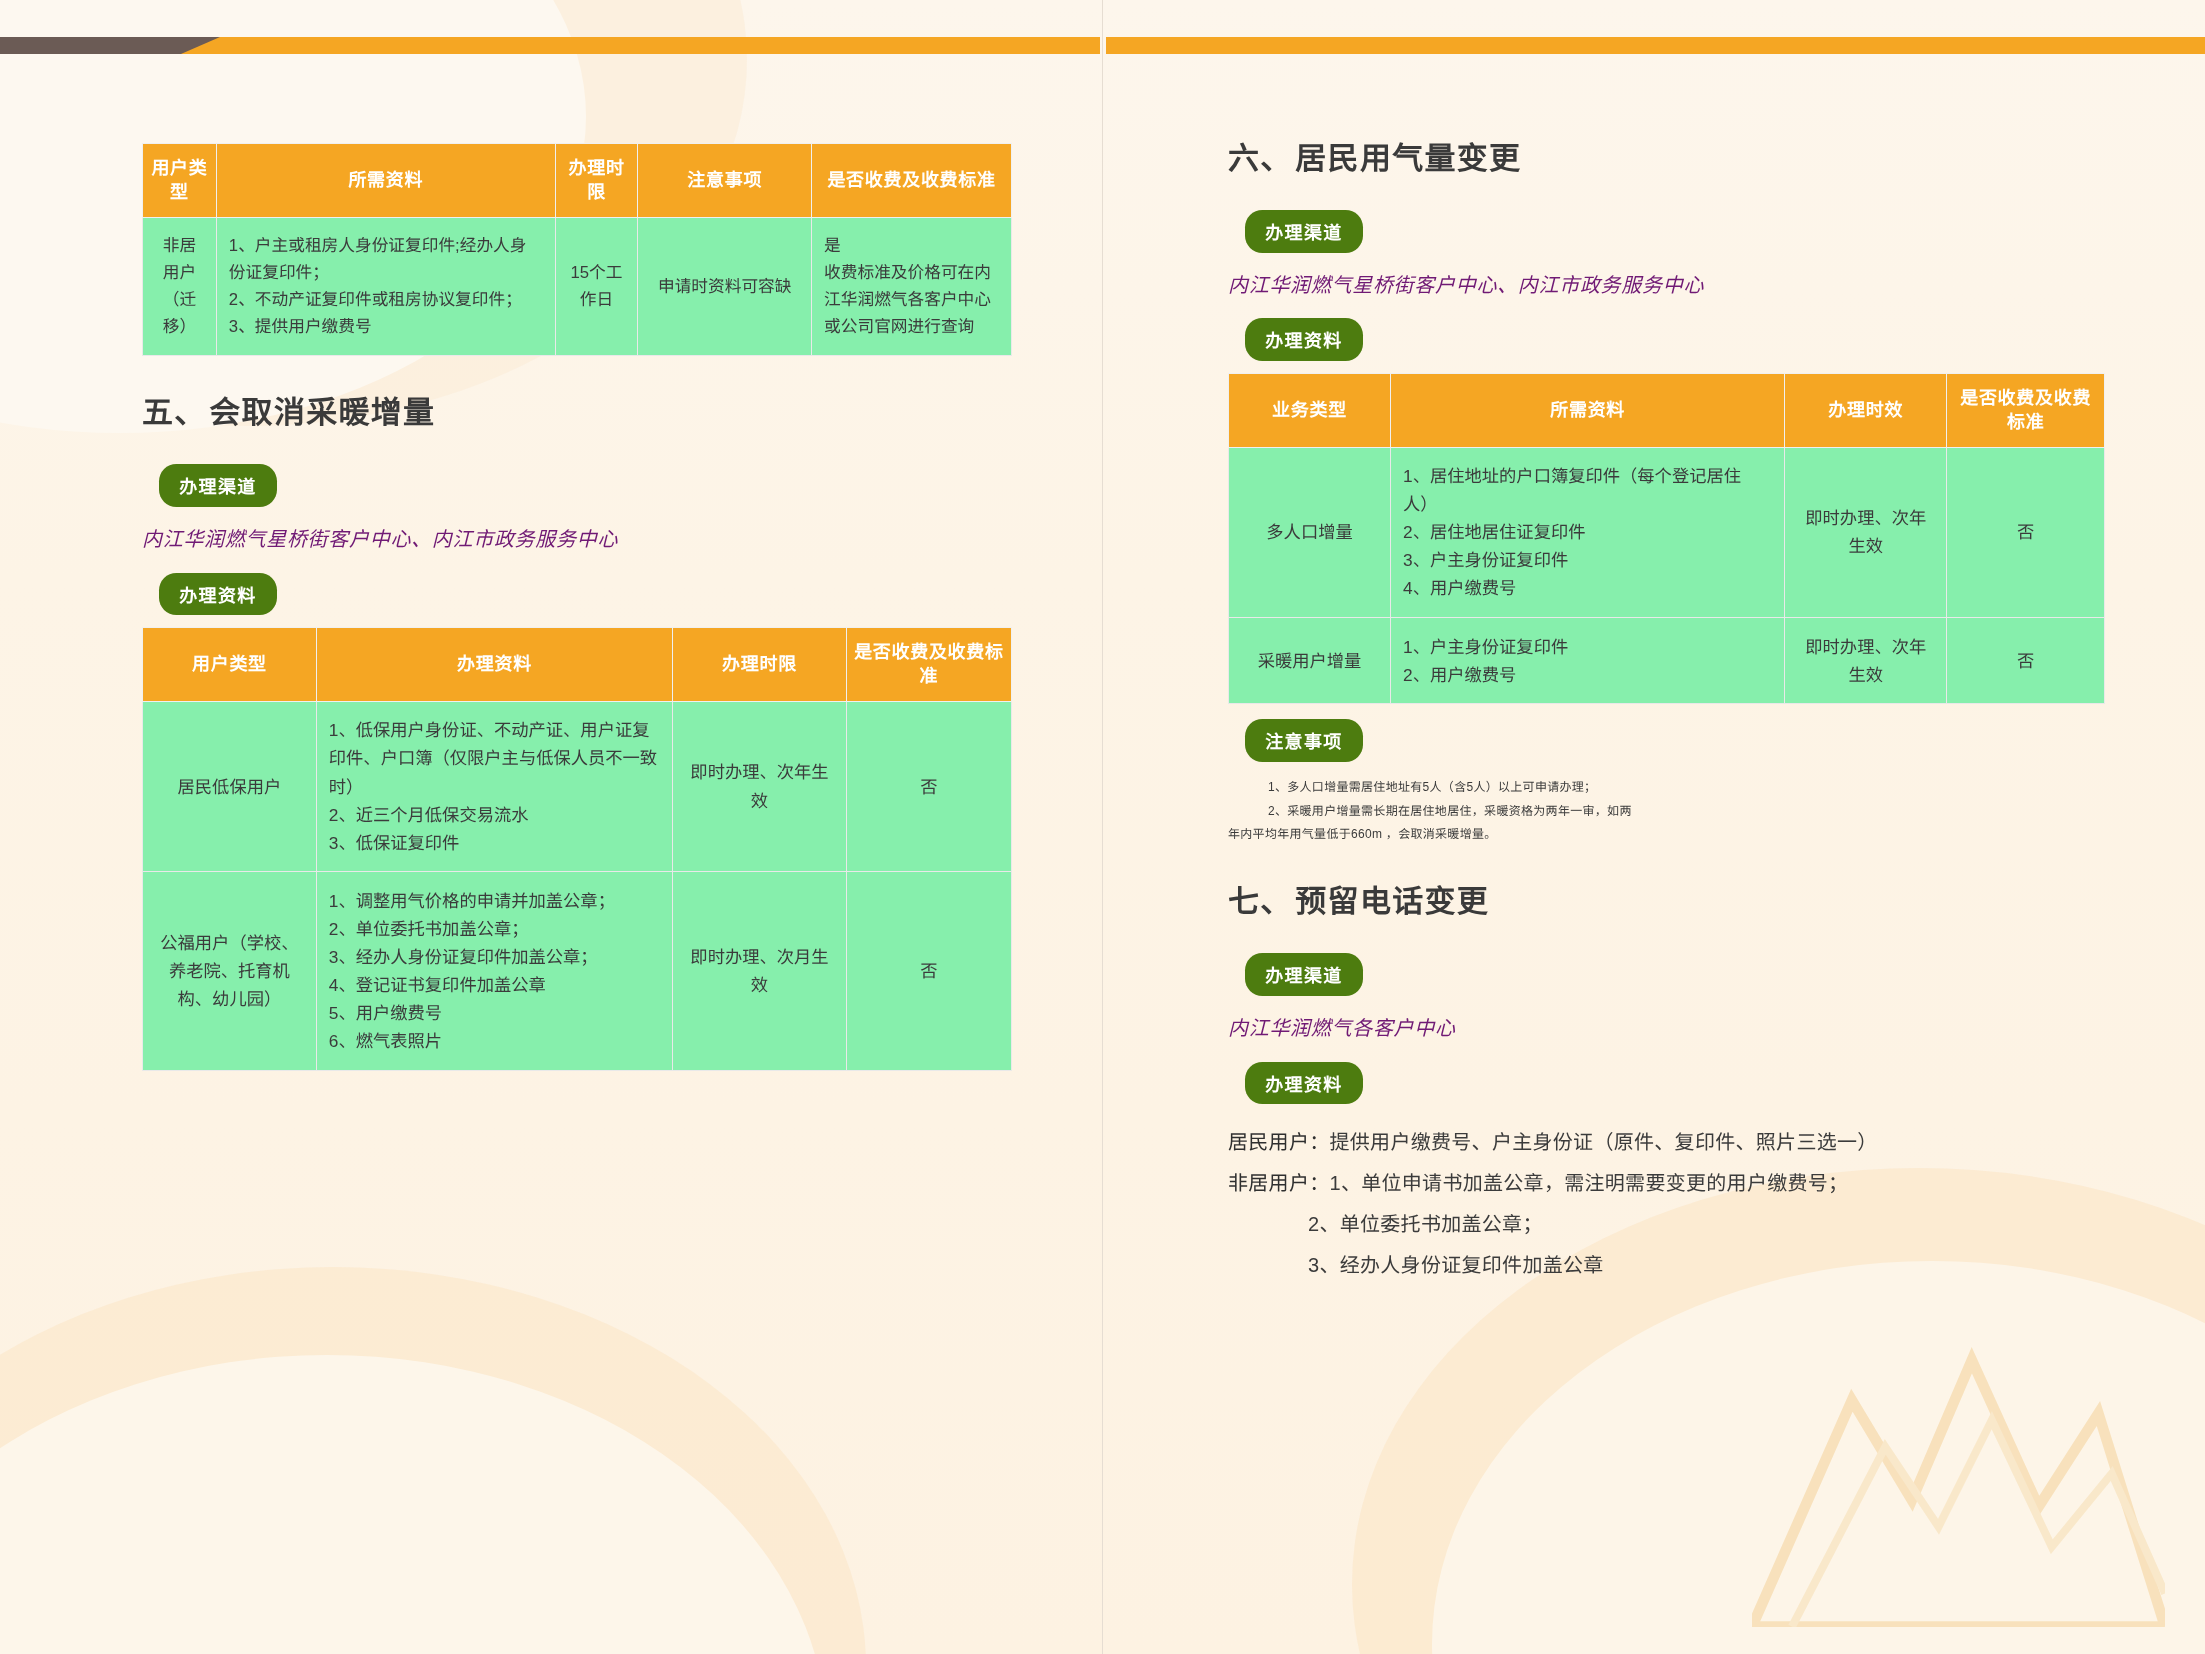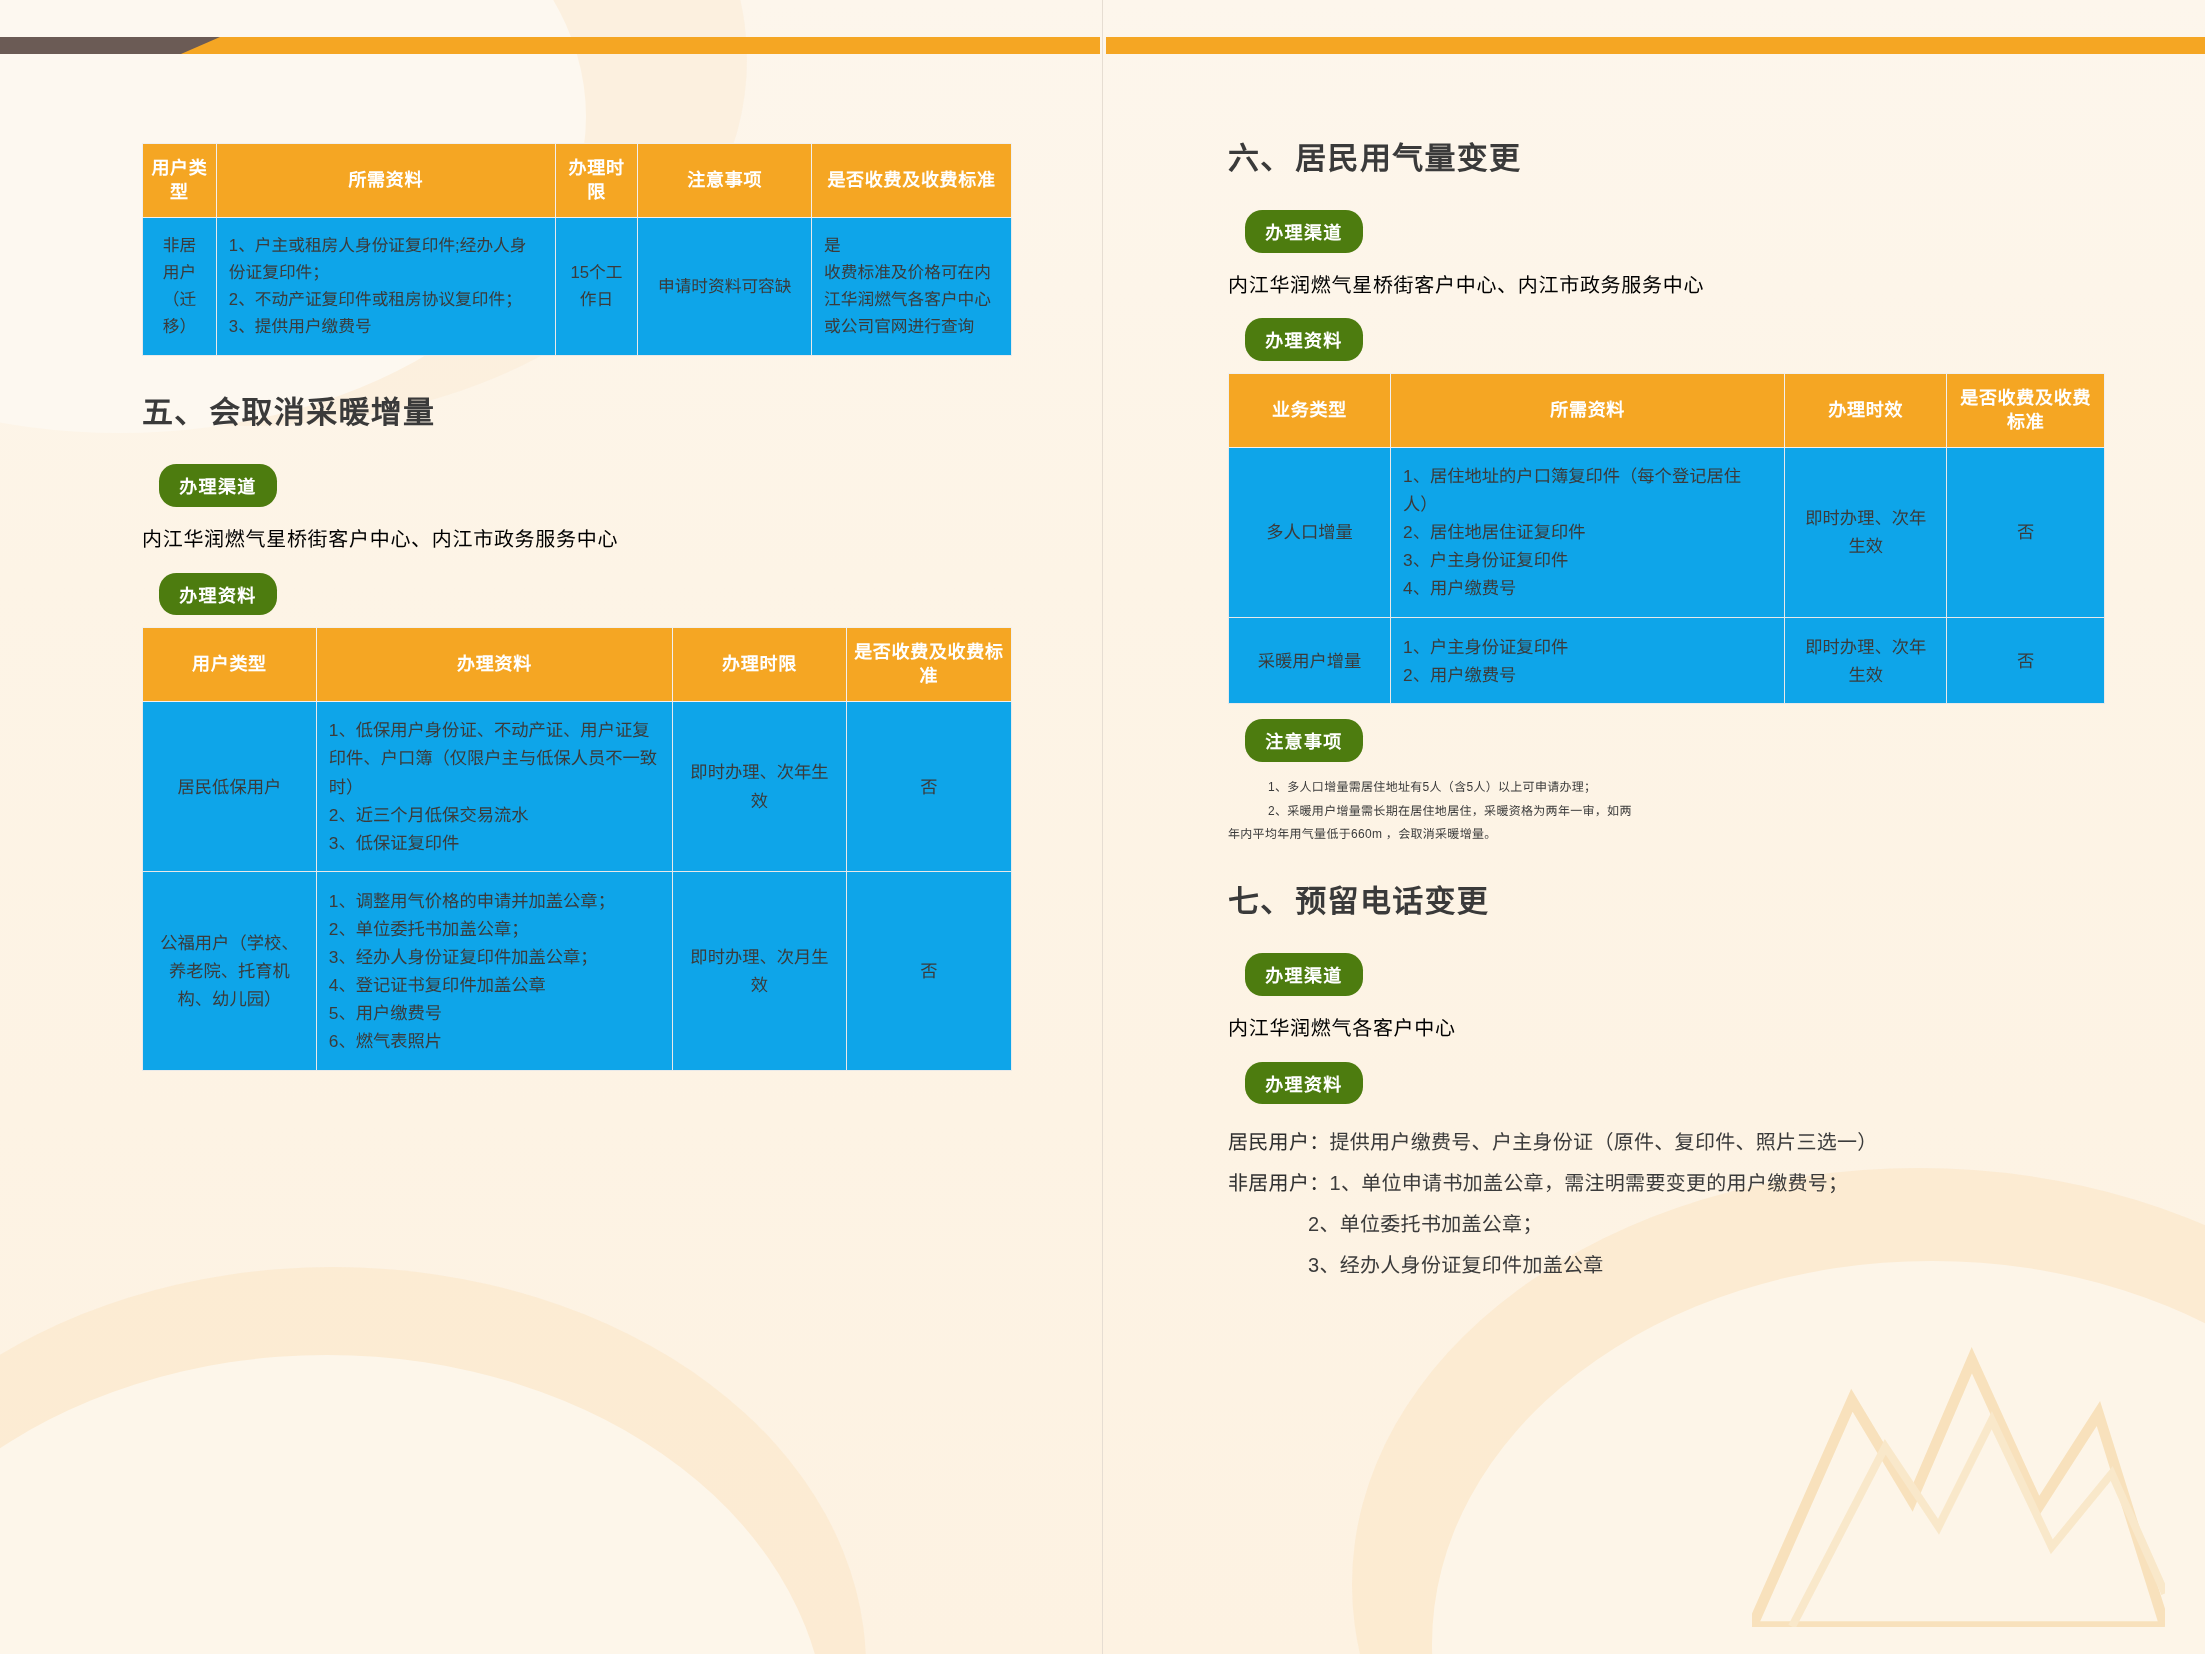--- a/index.html
+++ b/index.html
@@ -162,24 +162,25 @@
     font-size: 18px;
     font-weight: bold;
     letter-spacing: 1.3px;
     padding: 8px 20px 8.7px 20px;
     border-radius: 17.3px;
     margin: 14.7px 0 12px 17.3px;
   }
 
   .para {
     font-size: 20px;
-    color: #000000;
+    color: #701a75;
     line-height: 1.55;
     margin: 5.3px 0 2.7px 0;
     letter-spacing: 0.7px;
+    font-style: italic;
   }
 
   
   table.doc-table {
     border-collapse: collapse;
     width: 100%;
     background: #fdfdfd;
     table-layout: fixed;
   }
   table.doc-table th {
@@ -193,21 +194,21 @@
     border: 0.7px solid #f0f0f0;
     line-height: 1.35;
   }
   table.doc-table td {
     border: 0.7px solid #e9e9e9;
     font-size: 17.3px;
     color: #3b3b3b;
     line-height: 1.62;
     padding: 14.7px 12px;
     vertical-align: middle;
-    background: #0ea5e9;
+    background: #86efac;
   }
   td.c  { text-align: center; }
   td.l  { text-align: left; }
   .cell-lines { white-space: pre-line; }
 
   
   #table-nonresident-transfer td { font-size: 16.7px; }
 
   
   .note-item {

